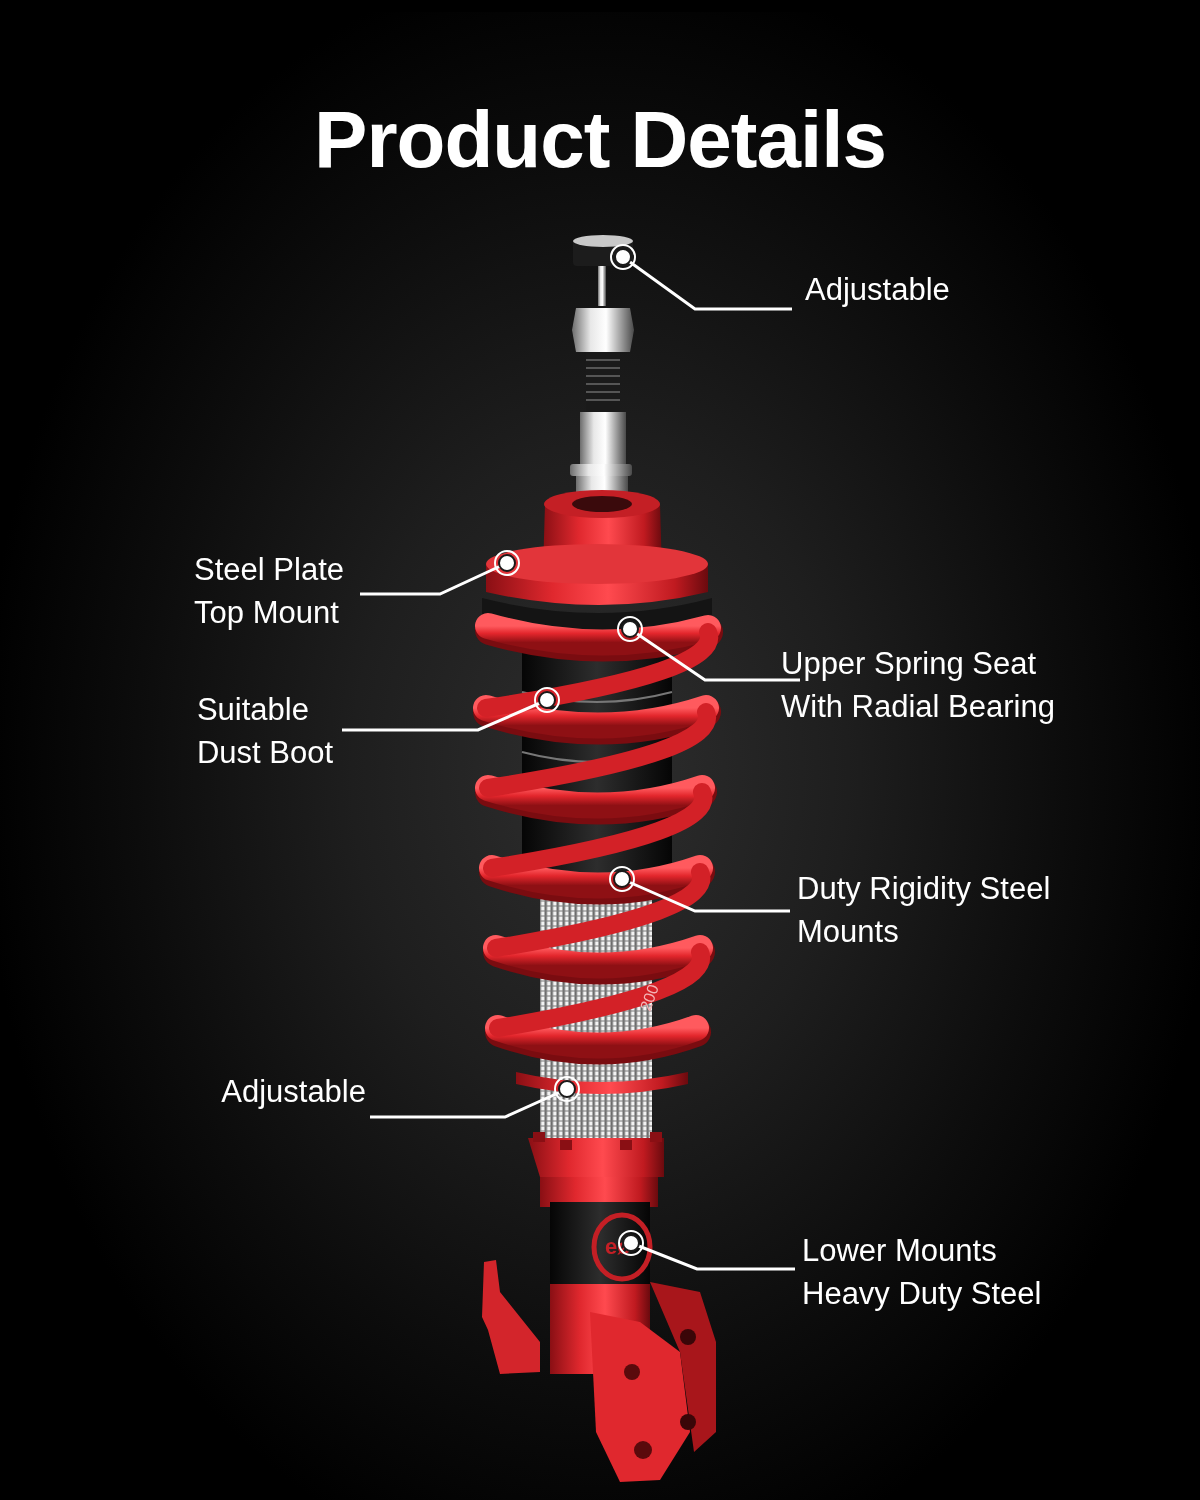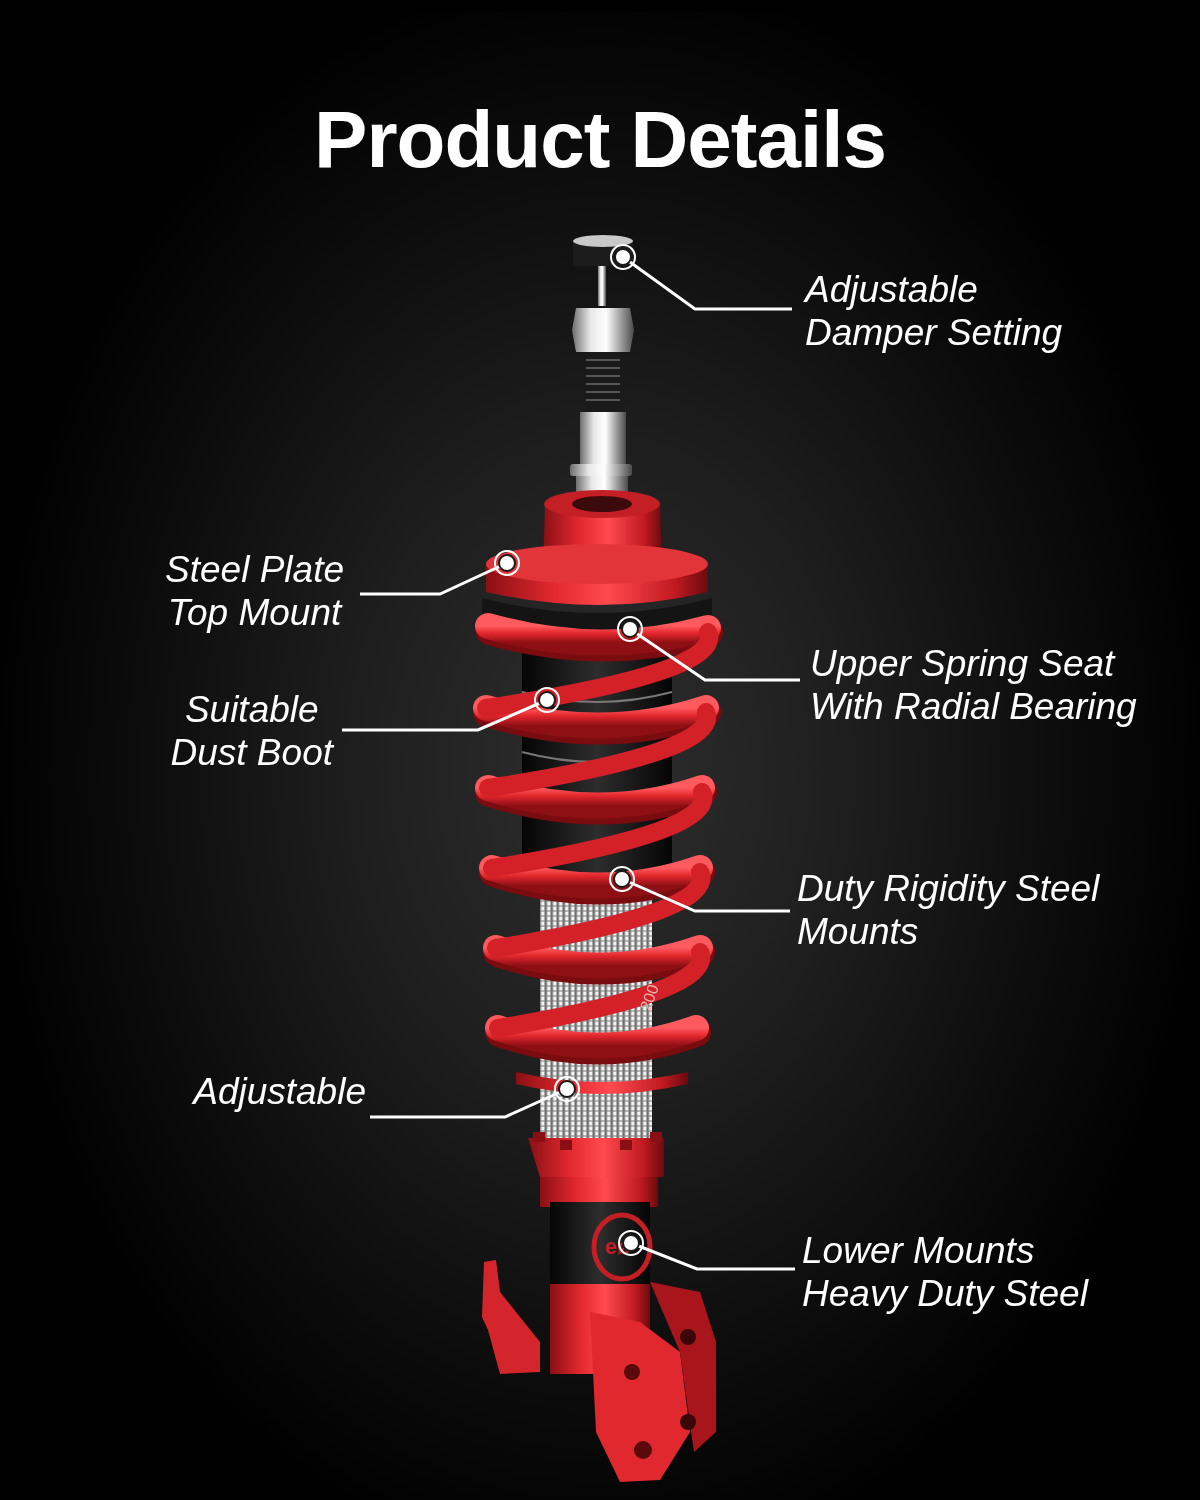--- a/index.html
+++ b/index.html
@@ -15,26 +15,25 @@
     overflow: hidden;
     margin-top: 12px;
   }
   .title {
     position: absolute; left: 0; top: 88px; width: 1200px;
     text-align: center; font-size: 80px; font-weight: 700;
     letter-spacing: -1px; line-height: 1; color: #fff;
   }
   .art { position: absolute; left: 0; top: 0; width: 1200px; height: 1500px; }
   .label {
-    position: absolute; font-size: 37px; line-height: 43px; color: #fff;
+    position: absolute; font-size: 31px; line-height: 43px; color: #fff;
     white-space: nowrap;
-    font-style: italic;
   }
   .label .line { display: block; }
-  .label.right-align { text-align: center; }
+  .label.right-align { text-align: left; }
 </style>
 </head>
 <body>
 
 <div class="stage">
 
   <div class="title">Product Details</div>
 
   <svg class="art" viewBox="0 0 1200 1500">
     <defs>
@@ -185,29 +184,28 @@
       <circle cx="630" cy="617" r="12"></circle>
         <circle cx="547" cy="688" r="12"></circle>
       <circle cx="622" cy="867" r="12"></circle>
         <circle cx="567" cy="1077" r="12"></circle>
       <circle cx="631" cy="1231" r="12"></circle>
     </g>
   </svg>
 
   <div class="label" style="left:805px; top:256px;">
     <span class="line">Adjustable</span>
-    <span class="line">Damper Setting</span>
   </div>
 
   <div class="label right-align" style="right:856px; top:536px;">
     <span class="line">Steel Plate</span>
     <span class="line">Top Mount</span>
   </div>
 
-  <div class="label" style="left:810px; top:630px;">
+  <div class="label" style="left:781px; top:630px;">
     <span class="line">Upper Spring Seat</span>
     <span class="line">With Radial Bearing</span>
   </div>
 
   <div class="label right-align" style="right:867px; top:676px;">
     <span class="line">Suitable</span>
     <span class="line">Dust Boot</span>
   </div>
 
   <div class="label" style="left:797px; top:855px;">

